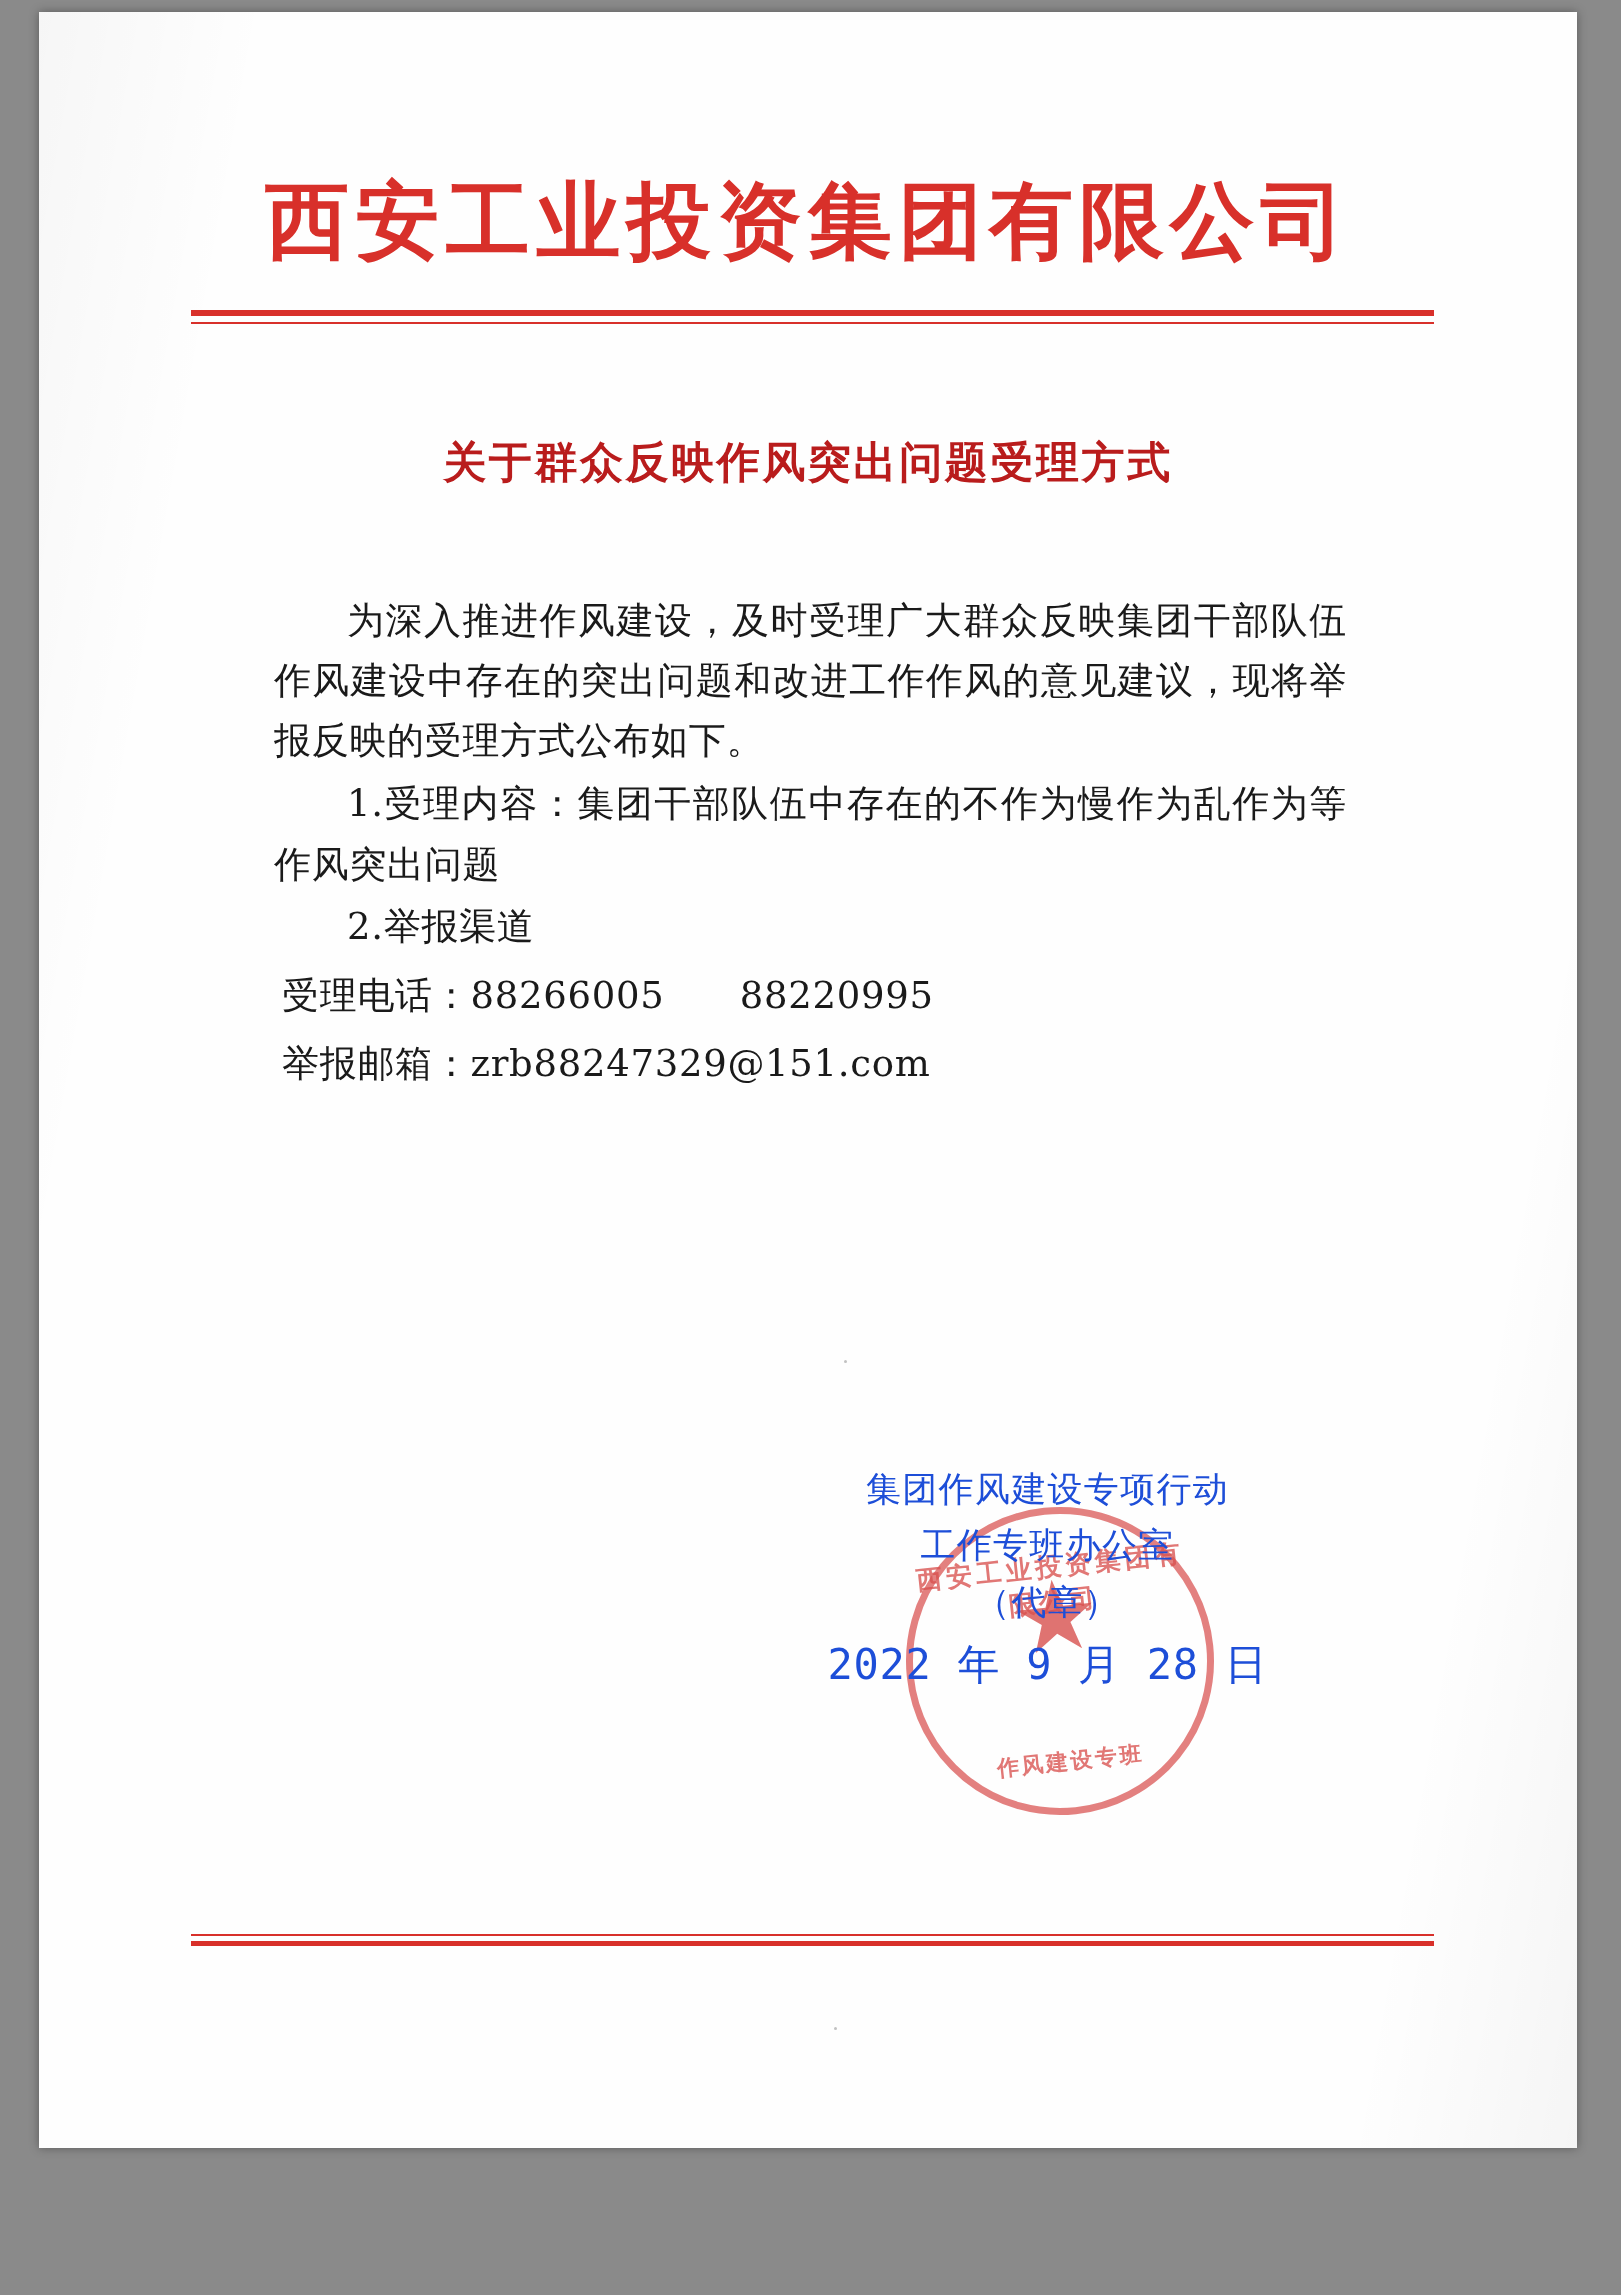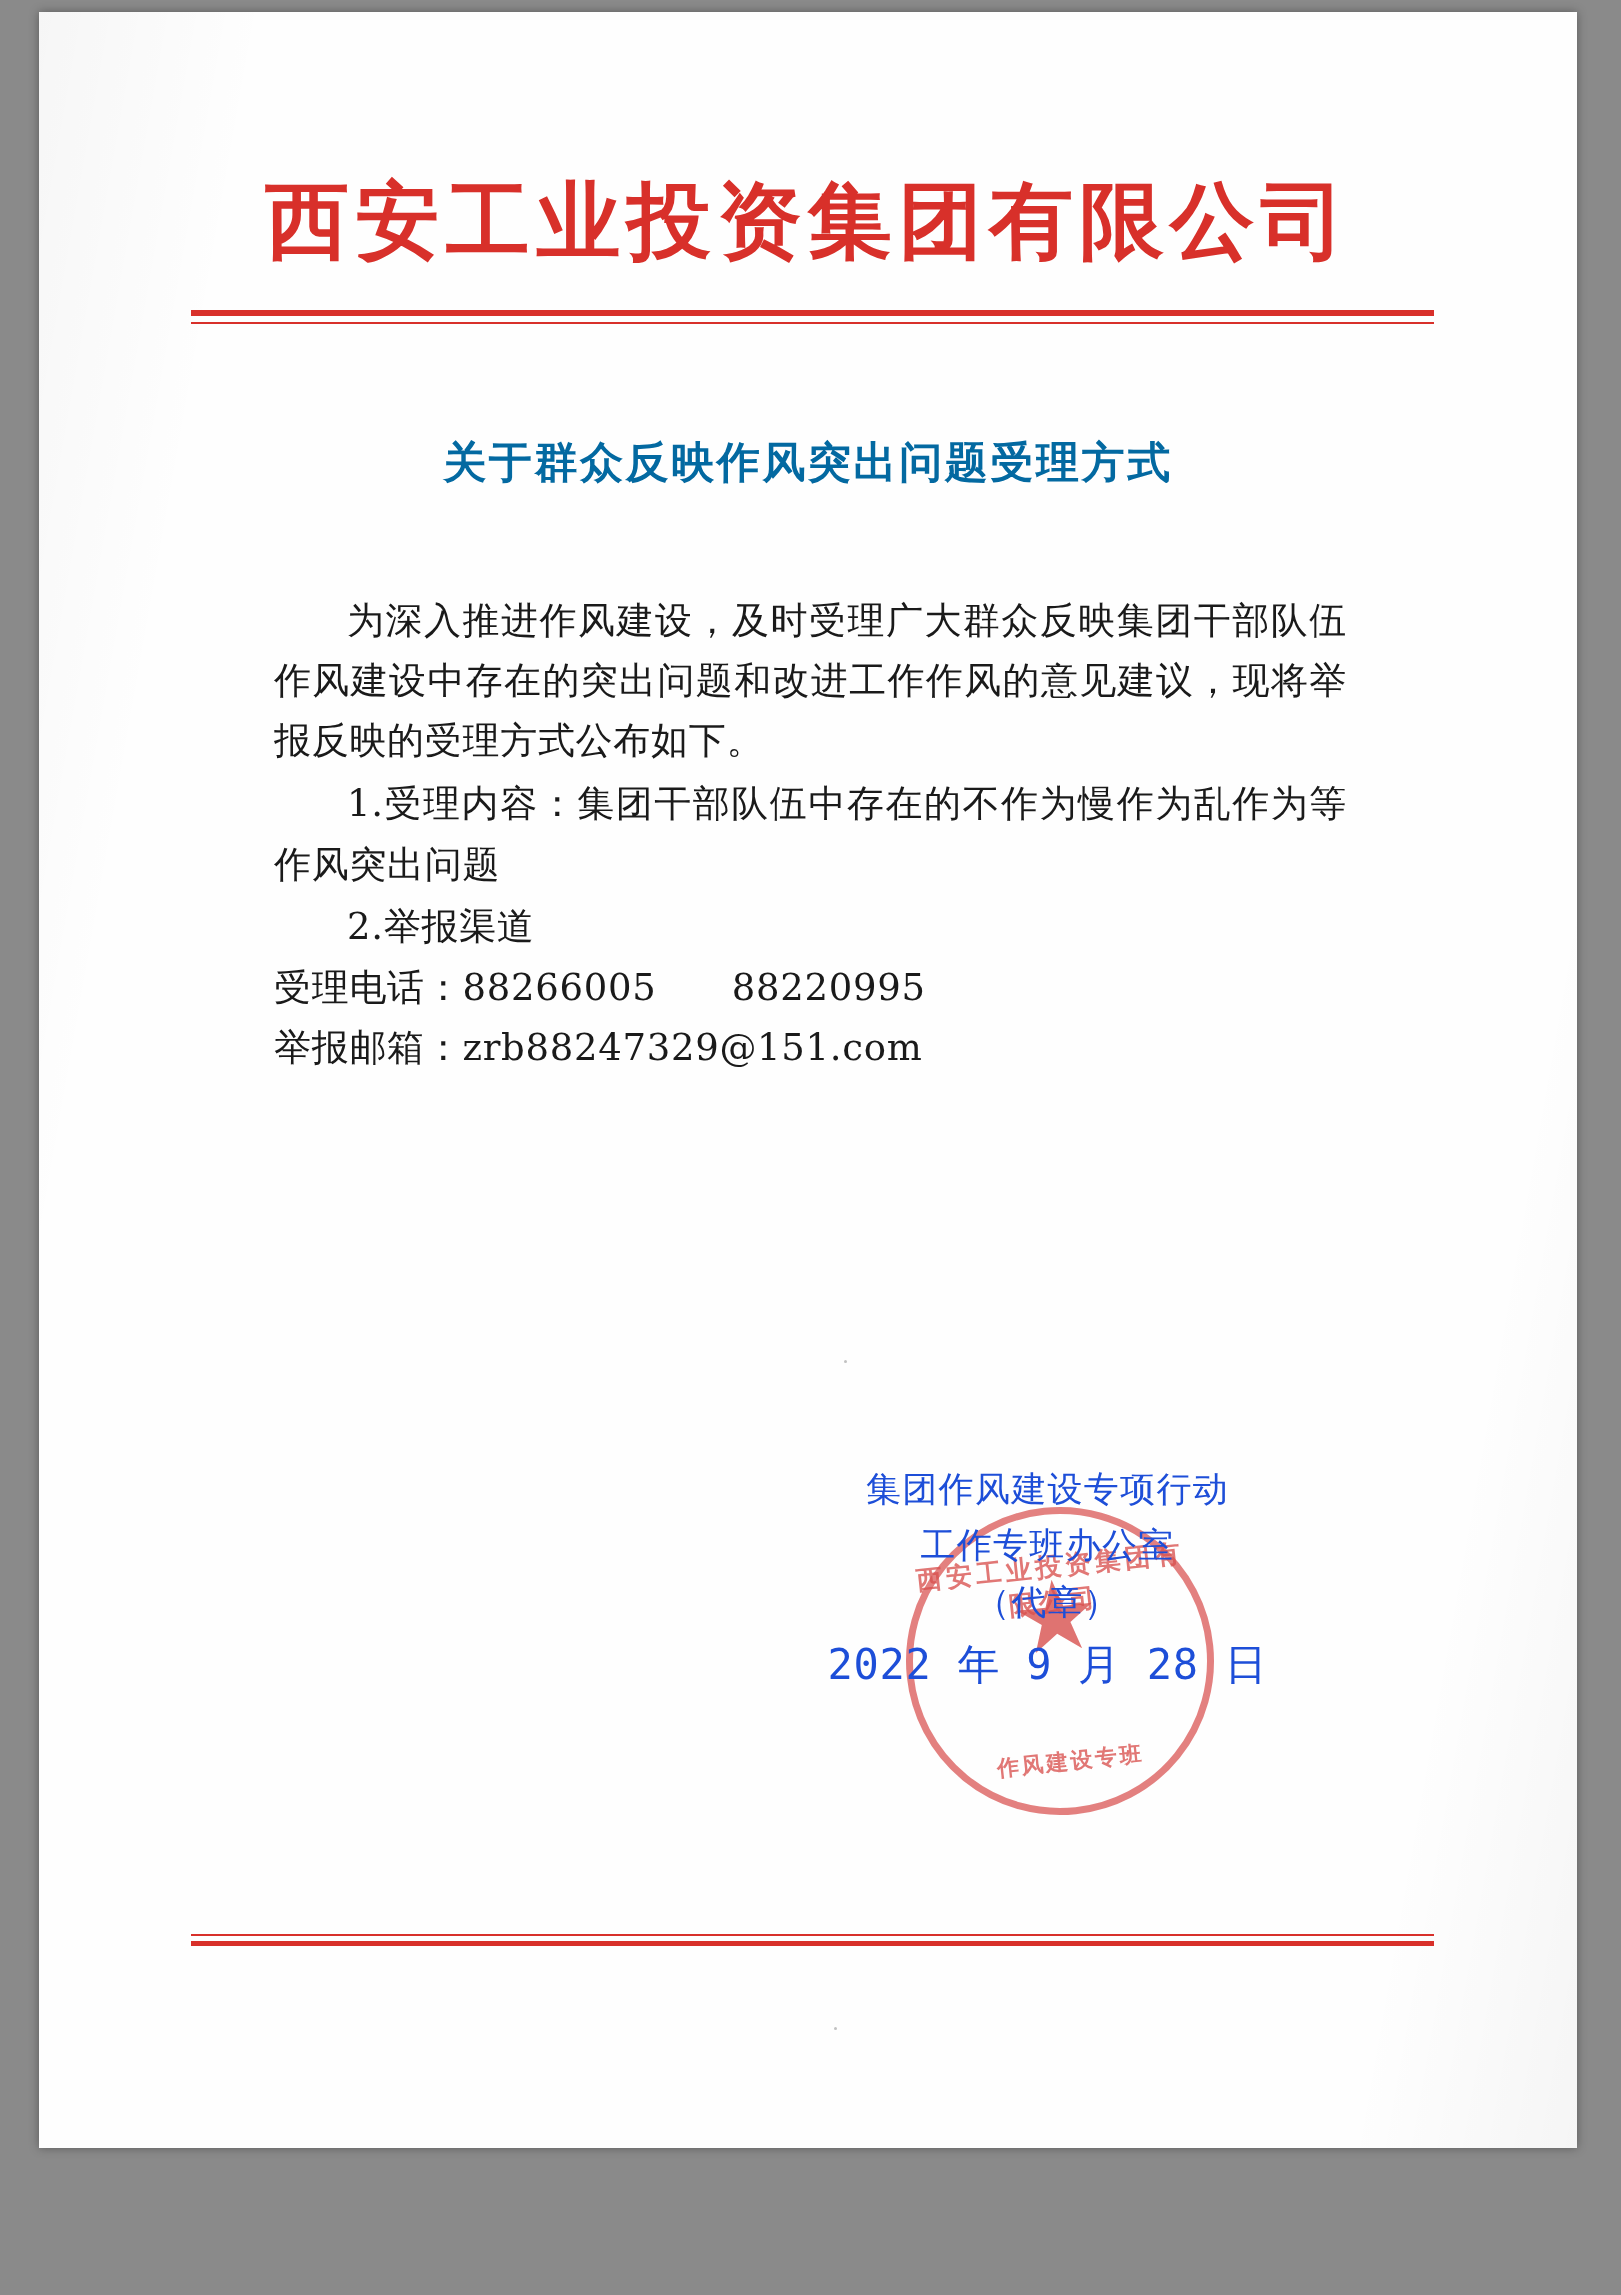--- a/index.html
+++ b/index.html
@@ -70,21 +70,21 @@
   .doc-title {
     position: absolute;
     top: 422px;
     left: 0;
     right: 0;
     text-align: center;
     font-family: Liberation Mono, monospace;
     font-weight: 700;
     font-size: 43px;
     letter-spacing: 2.6px;
-    color: #0369a1;
+    color: #b91c1c;
   }
 
   .content {
     position: absolute;
     top: 579px;
     left: 235px;
     width: 1073px;
     font-size: 37px;
     line-height: 1.63;
     color: #1a1a1a;
@@ -92,21 +92,21 @@
     letter-spacing: 0.7px;
   }
   .para {
     text-indent: 73px;
     margin: 0 0 2.6px 0;
     text-align: justify;
     text-justify: inter-ideograph;
   }
   .para.tight { margin-bottom: 0; }
   .line {
-    margin: 0;
+    margin: 8px;
     padding: 0;
   }
 
   
   .signature {
     position: absolute;
     top: 1449px;
     right: 281px;
     width: 497px;
     text-align: center;

